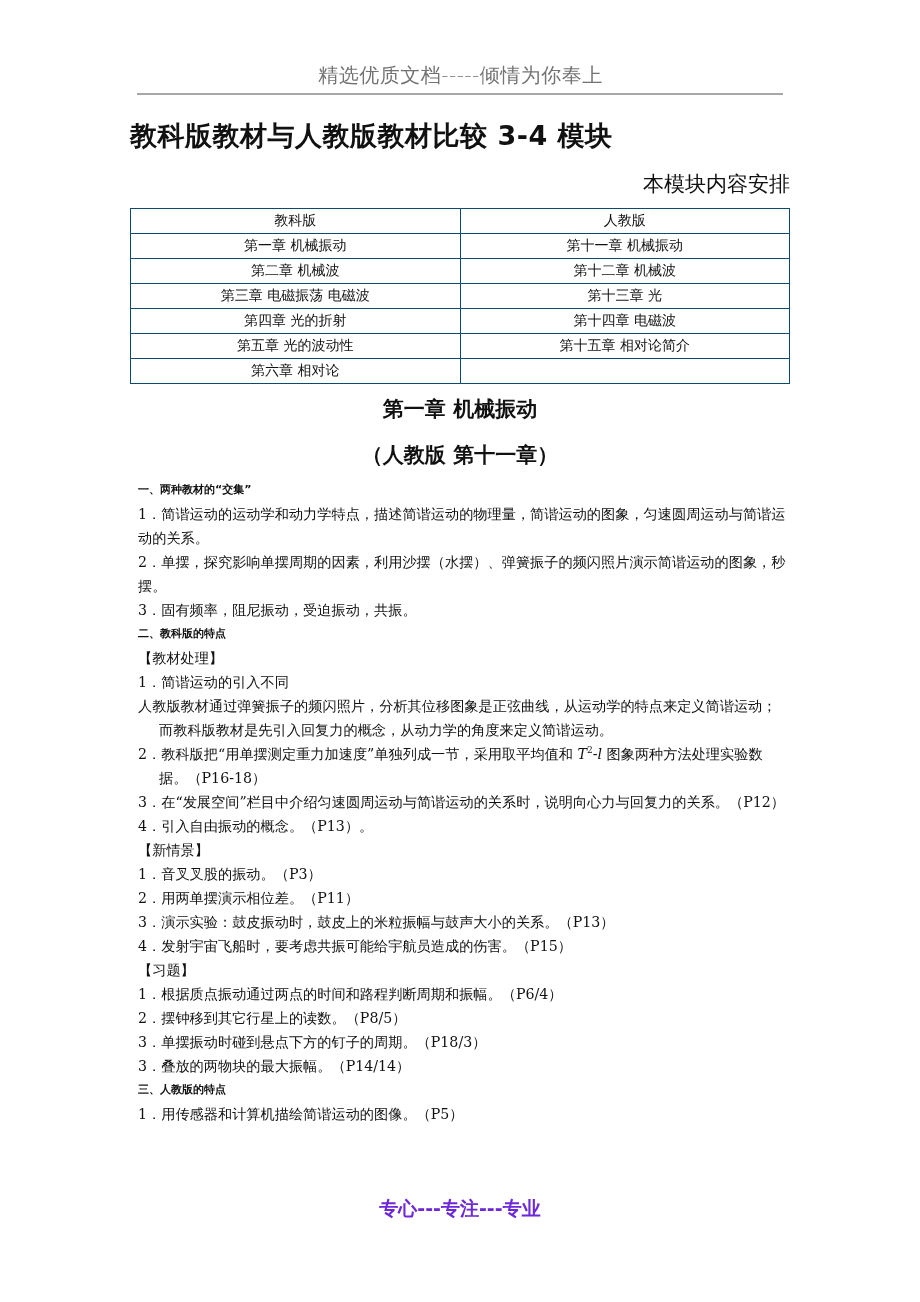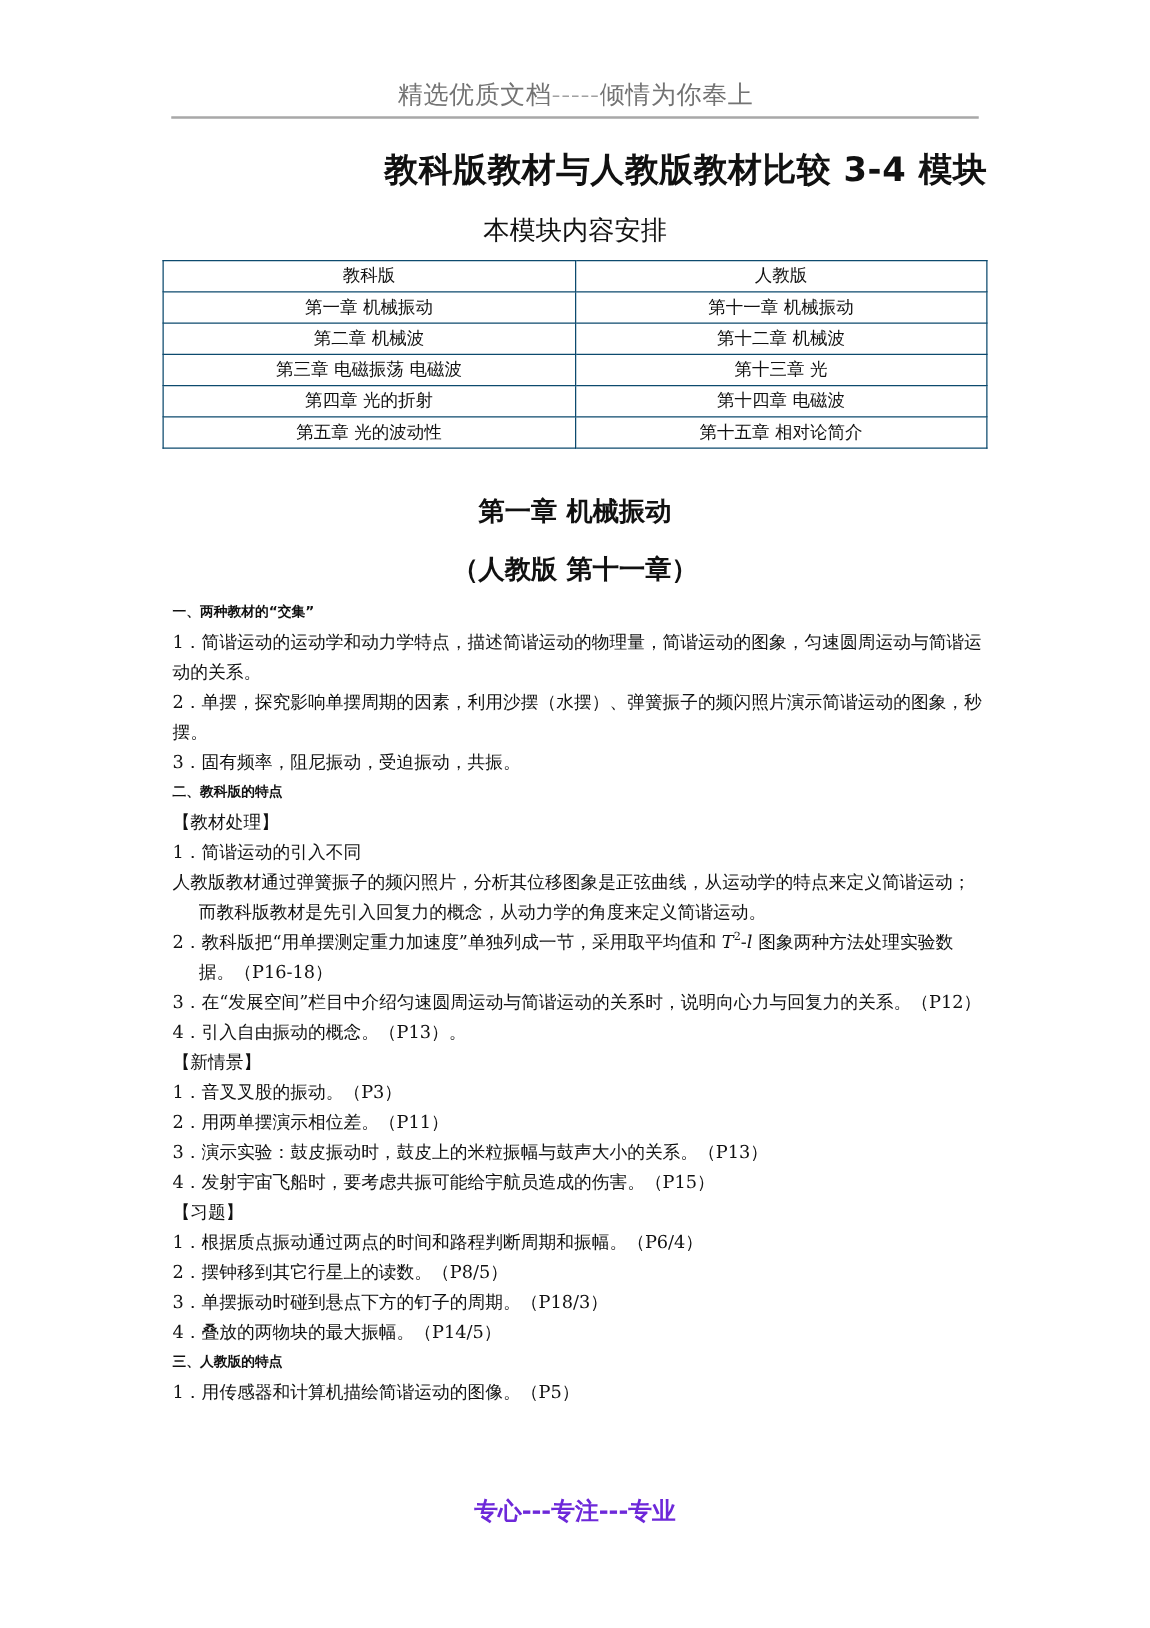--- a/index.html
+++ b/index.html
@@ -13,27 +13,27 @@
       text-align: center; font-size: 20px; color: #737373;
       font-family: "DejaVu Sans", "Liberation Sans", sans-serif; font-weight: 300;
       letter-spacing: 0.5px;
     }
     .header-rule {
       position: absolute; left: 137px; top: 93px; width: 646px; height: 0;
       border-top: 2px solid #a8a8a8;
     }
     .doc-title {
       position: absolute; left: 130px; top: 118px; width: 660px;
-      text-align: right; font-size: 27px; font-weight: bold;
+      text-align: left; font-size: 27px; font-weight: bold;
       font-family: "DejaVu Sans", "Liberation Sans", sans-serif;
       letter-spacing: 0.5px;
     }
     .doc-subtitle {
       position: absolute; left: 130px; top: 170px; width: 660px;
-      text-align: center; font-size: 21px;
+      text-align: right; font-size: 21px;
       font-family: "DejaVu Sans", "Liberation Sans", sans-serif;
     }
     table.arrangement {
       position: absolute; left: 130px; top: 208px; width: 660px;
       border-collapse: collapse;
       font-family: "DejaVu Sans", "Liberation Sans", sans-serif;
       font-size: 14px;
     }
     table.arrangement td {
       border: 1px solid #0c4a6e; height: 24px; padding: 0 7px; width: 50%;
@@ -97,20 +97,24 @@
     <td>第十三章  光</td>
   </tr>
   <tr>
     <td>第四章  光的折射</td>
     <td>第十四章  电磁波</td>
   </tr>
   <tr>
     <td>第五章  光的波动性</td>
     <td>第十五章  相对论简介</td>
   </tr>
+  <tr>
+    <td>第六章  相对论</td>
+    <td></td>
+  </tr>
 </tbody>
   </table>
 
 <div class="chapter-title">第一章  机械振动</div>
 <div class="chapter-sub">（人教版  第十一章）</div>
 
 <div class="body">
   <p class="h2">一、两种教材的“交集”</p>
   <p>1．简谐运动的运动学和动力学特点，描述简谐运动的物理量，简谐运动的图象，匀速圆周运动与简谐运动的关系。</p>
   <p>2．单摆，探究影响单摆周期的因素，利用沙摆（水摆）、弹簧振子的频闪照片演示简谐运动的图象，秒摆。</p>
@@ -127,19 +131,19 @@
   <p class="tag">【新情景】</p>
   <p>1．音叉叉股的振动。（P3）</p>
   <p>2．用两单摆演示相位差。（P11）</p>
   <p>3．演示实验：鼓皮振动时，鼓皮上的米粒振幅与鼓声大小的关系。（P13）</p>
   <p>4．发射宇宙飞船时，要考虑共振可能给宇航员造成的伤害。（P15）</p>
 
   <p class="tag">【习题】</p>
   <p>1．根据质点振动通过两点的时间和路程判断周期和振幅。（P6/4）</p>
   <p>2．摆钟移到其它行星上的读数。（P8/5）</p>
   <p>3．单摆振动时碰到悬点下方的钉子的周期。（P18/3）</p>
-  <p>4．叠放的两物块的最大振幅。（P14/5）</p>
+  <p>3．叠放的两物块的最大振幅。（P14/14）</p>
 
   <p class="h2">三、人教版的特点</p>
   <p>1．用传感器和计算机描绘简谐运动的图像。（P5）</p>
 </div>
 
 <div class="page-footer">专心---专注---专业</div>
 
 </body></html>

